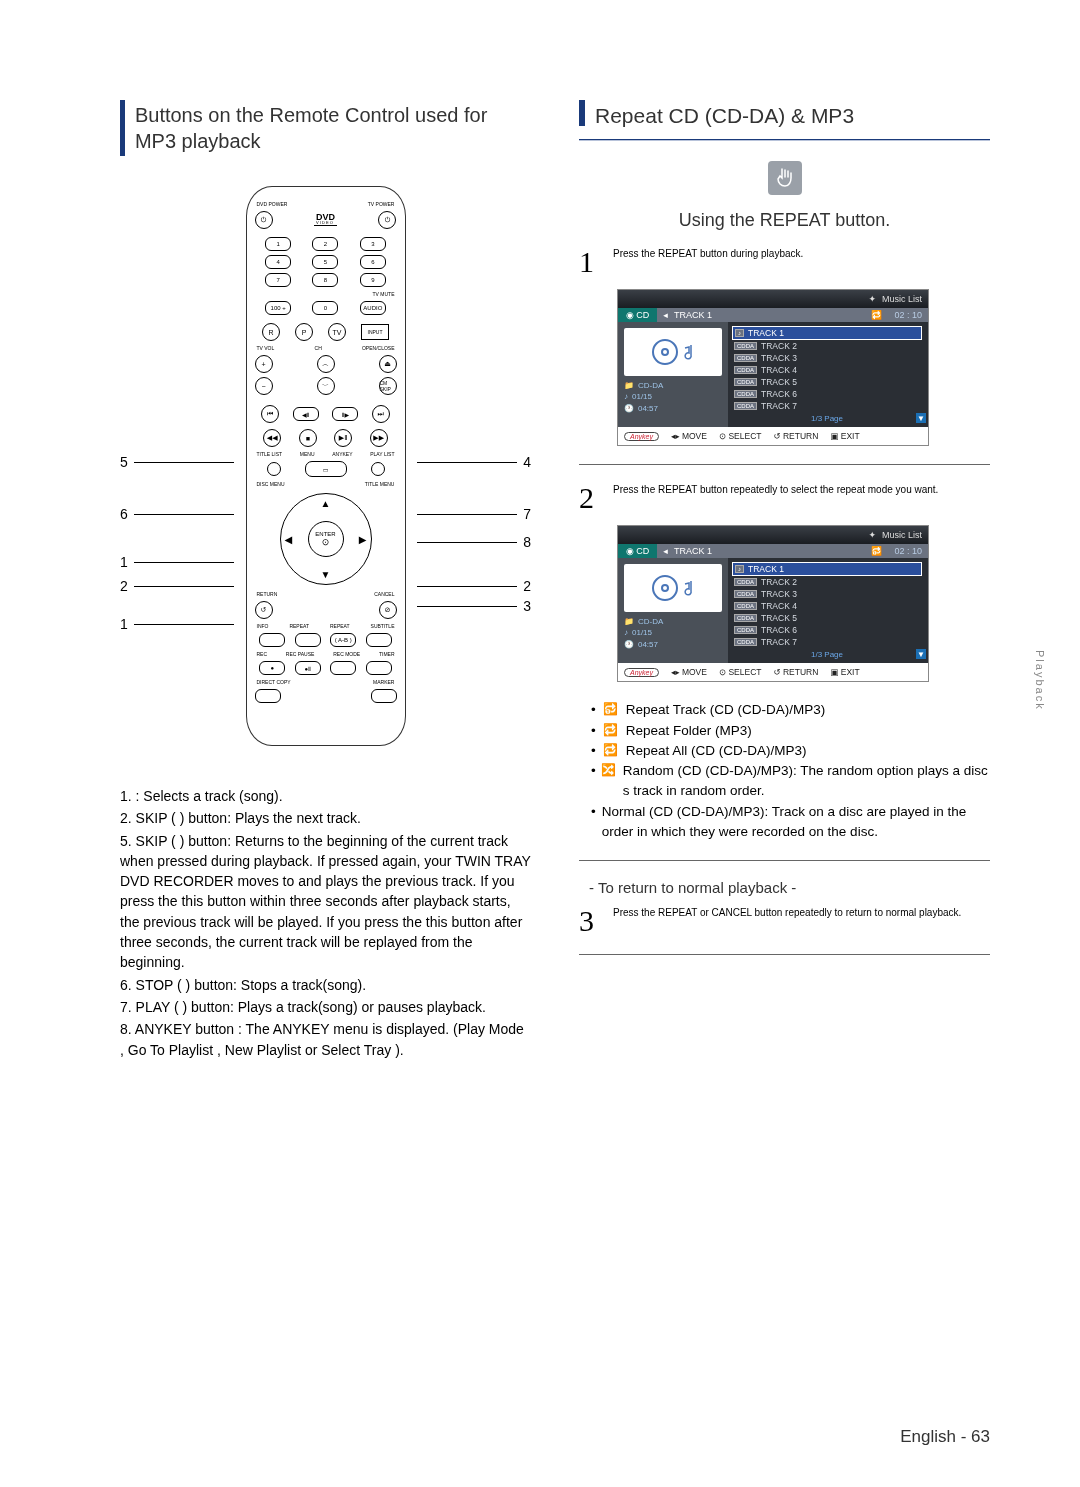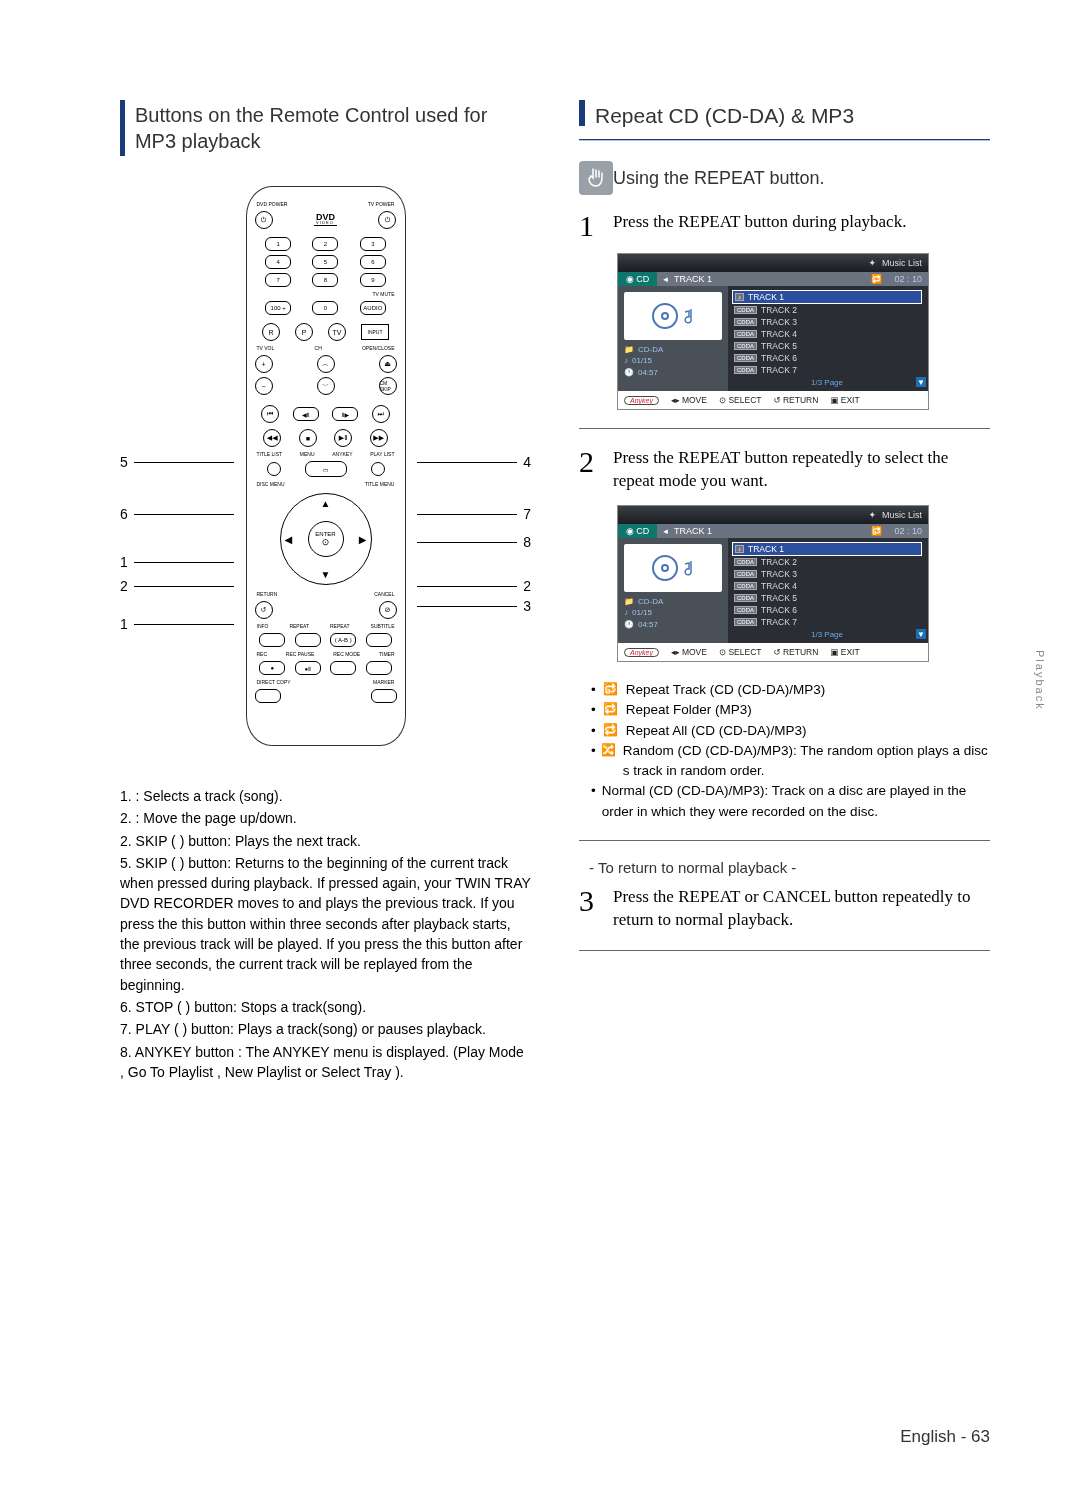--- a/index.html
+++ b/index.html
@@ -144,22 +144,23 @@
 
   .divider {
     height: 2px;
     background: linear-gradient(#1a3a7a 50%, #b8c3da 50%);
     margin: 8px 0 20px 0;
   }
 
   .using-row {
     display:flex;
     align-items:center;
-    gap:0;
+    gap:15px;
     margin-bottom:16px;
+    flex-direction:column;
   }
   .using-icon-box {
     width:34px;height:34px;
     background:#9aa0a8;
     border-radius:4px;
     display:flex;align-items:center;justify-content:center;
   }
   .using-text {
     font-size:18px;
     color:#333;
@@ -171,24 +172,23 @@
     margin-bottom:12px;
   }
   .step-num {
     font-size:30px;
     font-family: Georgia, serif;
     color:#000;
     line-height:1;
     min-width:22px;
   }
   .step-text {
-    font-size:17px;
+    font-size:10px;
     line-height:1.35;
     flex:1;
-    font-family:Liberation Serif, serif;
   }
 
   .osd {
     width: 310px;
     margin: 8px 0 18px 38px;
     border:1px solid #888;
     font-size:10px;
     color:#fff;
     font-family: Arial, sans-serif;
   }
@@ -541,21 +541,20 @@
           <div class="rm-row">
             <div class="rm-oval sm"></div>
             <div style="flex:1"></div>
             <div class="rm-oval sm"></div>
           </div>
         </div>
       </div>
 
       <div class="button-legend">
         <p>1.         : Selects a track (song).</p>
-        <p>2.         : Move the page up/down.</p>
         <p>2. SKIP (      ) button:  Plays the next track.</p>
         <p>5. SKIP (      ) button:  Returns to the beginning of the current track when pressed during playback. If pressed again, your TWIN TRAY DVD RECORDER moves to and plays the previous track. If you press the this button within three seconds after playback starts, the previous track will be played. If you press the this button after three seconds, the current track will be replayed from the beginning.</p>
         <p>6. STOP (     ) button:  Stops a track(song).</p>
         <p>7. PLAY  (     ) button:  Plays a track(song) or pauses playback.</p>
         <p>8. ANYKEY button  : The ANYKEY menu is displayed. (Play Mode , Go To Playlist  , New Playlist  or Select Tray ).</p>
       </div>
     </div>
 
     <div class="col">
       <div class="bold-bar-heading">

